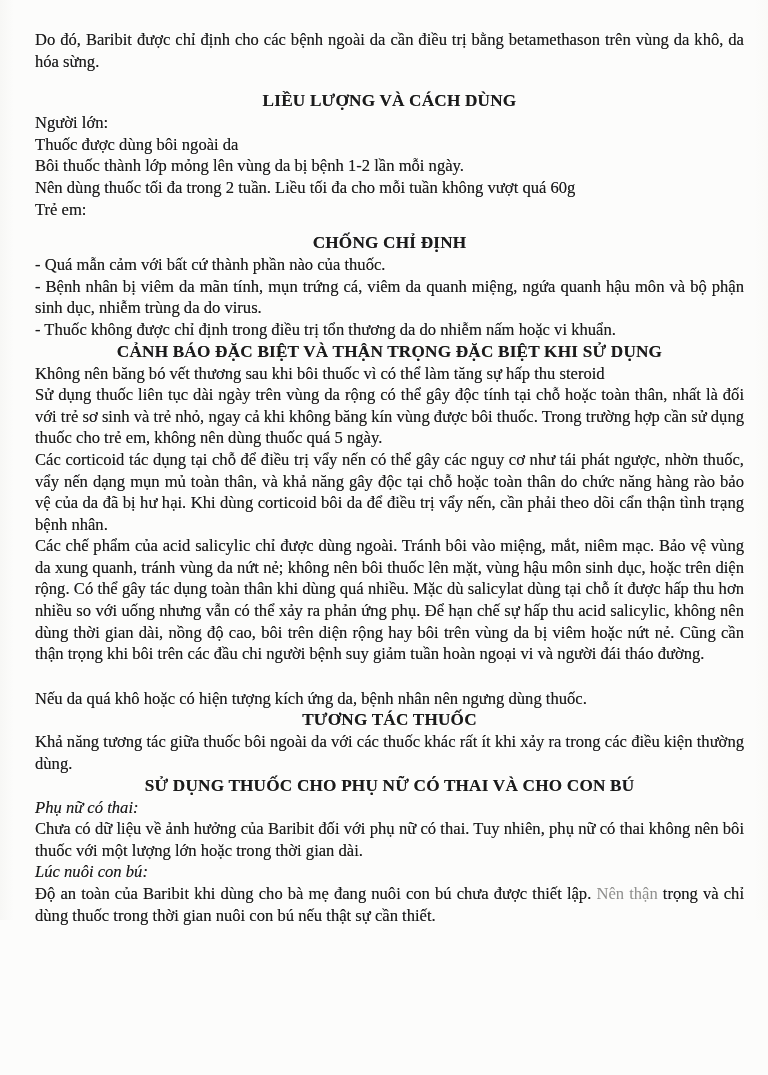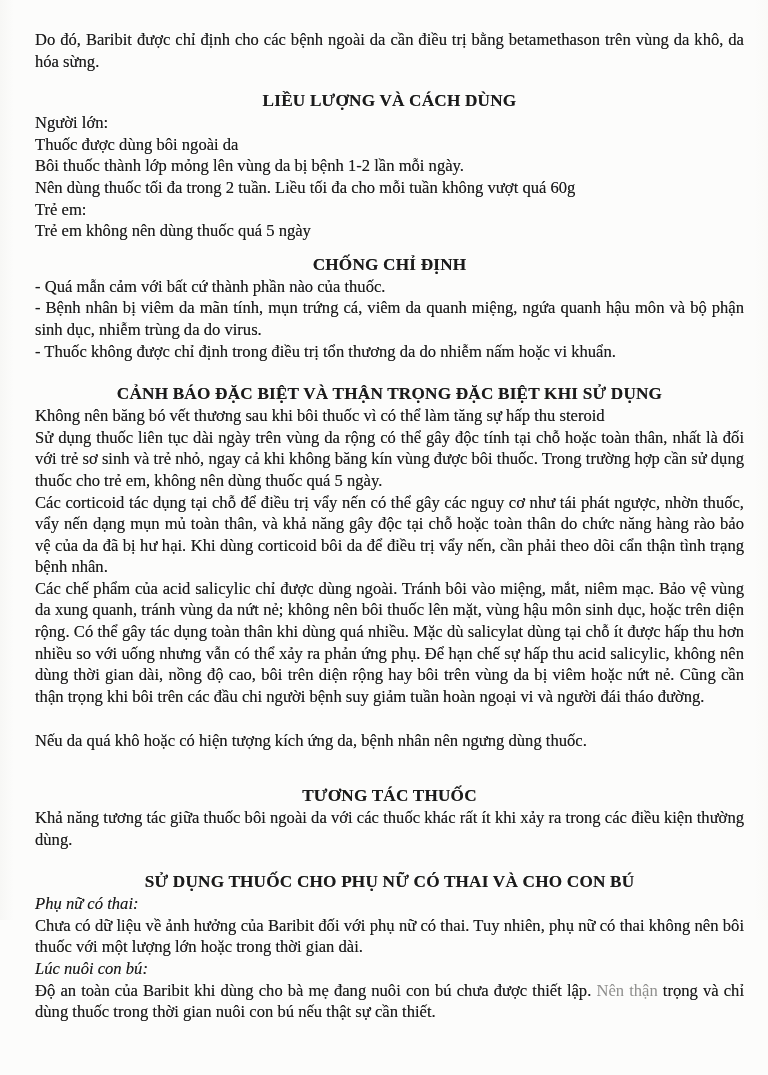--- a/index.html
+++ b/index.html
@@ -37,22 +37,22 @@
   }
   h2.section-heading {
     font-size: 17.2px;
     line-height: 22px;
     font-weight: bold;
     text-align: center;
     letter-spacing: 0.2px;
   }
   .mt-section-sm  { margin-top: 12px; }
   .mt-section-md  { margin-top: 18px; }
-  .mt-section-lg  { margin-top: 21px; }
-  .mt-section-xl  { margin-top: 33px; }
+  .mt-section-lg  { }
+  .mt-section-xl  { }
   .mt-para        { margin-top: 23px; }
   .italic-label {
     font-style: italic;
   }
   .faded {
     color: #8e8e8c;
     text-shadow: none;
   }
 </style>
 </head>
@@ -62,21 +62,20 @@
 
   <p class="body-text">Do đó, Baribit được chỉ định cho các bệnh ngoài da cần điều trị bằng betamethason trên vùng da khô, da hóa sừng.</p>
 
   <section>
     <h2 class="section-heading mt-section-md">LIỀU LƯỢNG VÀ CÁCH DÙNG</h2>
     <p class="body-text line">Người lớn:</p>
     <p class="body-text line">Thuốc được dùng bôi ngoài da</p>
     <p class="body-text line">Bôi thuốc thành lớp mỏng lên vùng da bị bệnh 1-2 lần mỗi ngày.</p>
     <p class="body-text line">Nên dùng thuốc tối đa trong 2 tuần. Liều tối đa cho mỗi tuần không vượt quá 60g</p>
     <p class="body-text line">Trẻ em:</p>
-    <p class="body-text line">Trẻ em không nên dùng thuốc quá 5 ngày</p>
   </section>
 
   <section>
     <h2 class="section-heading mt-section-sm">CHỐNG CHỈ ĐỊNH</h2>
     <p class="body-text">- Quá mẫn cảm với bất cứ thành phần nào của thuốc.</p>
     <p class="body-text">- Bệnh nhân bị viêm da mãn tính, mụn trứng cá, viêm da quanh miệng, ngứa quanh hậu môn và bộ phận sinh dục, nhiễm trùng da do virus.</p>
     <p class="body-text">- Thuốc không được chỉ định trong điều trị tổn thương da do nhiễm nấm hoặc vi khuẩn.</p>
   </section>
 
   <section>

